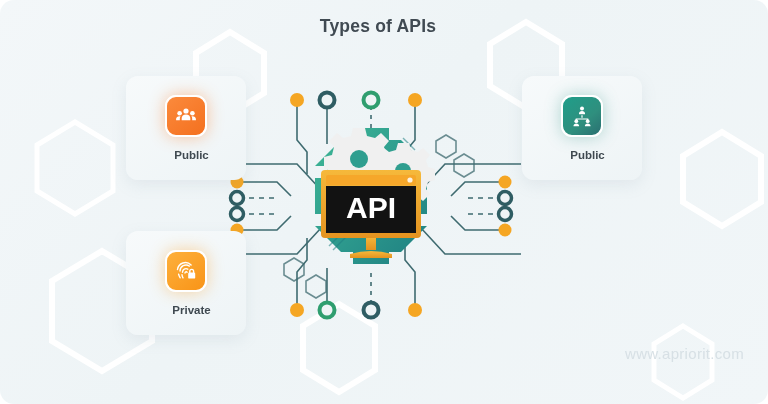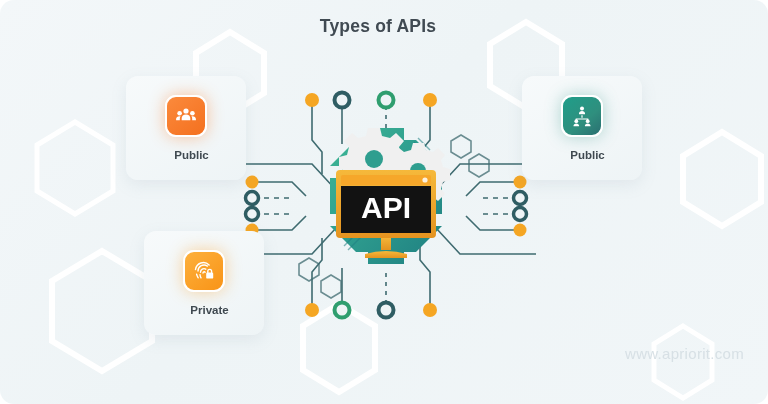--- a/index.html
+++ b/index.html
@@ -56,26 +56,26 @@
   .card.partner  .icon-box{background:linear-gradient(140deg,#1f9e8a 0%,#2f8f7e 60%,#2a6f71 100%);box-shadow:0 0 16px rgba(45,150,135,.35);}
   .card.composite .icon-box{background:linear-gradient(140deg,#56c98f 0%,#2fa383 100%);box-shadow:0 0 16px rgba(70,190,140,.40);}
   .card .label{
     margin-top:12px;
     font-size:11.5px;
     font-weight:600;
     color:#3f4950;
     padding-left:11px;
   }
   #card-public{left:126px;top:76px;}
-  #card-private{left:144px;top:231px;}
+  #card-private{left:126px;top:231px;}
   #card-partner{left:522px;top:76px;}
   #card-composite{left:522px;top:231px;}
 
   
-  .center-wrap{position:absolute;left:236px;top:78px;width:300px;height:254px;}
+  .center-wrap{position:absolute;left:221px;top:78px;width:300px;height:254px;}
   .center-wrap svg{display:block;}
 
   
   .watermark{
     position:absolute;
     right:24px;bottom:42px;
     font-size:15px;
     color:#d7e0e5;
     letter-spacing:.3px;
   }

